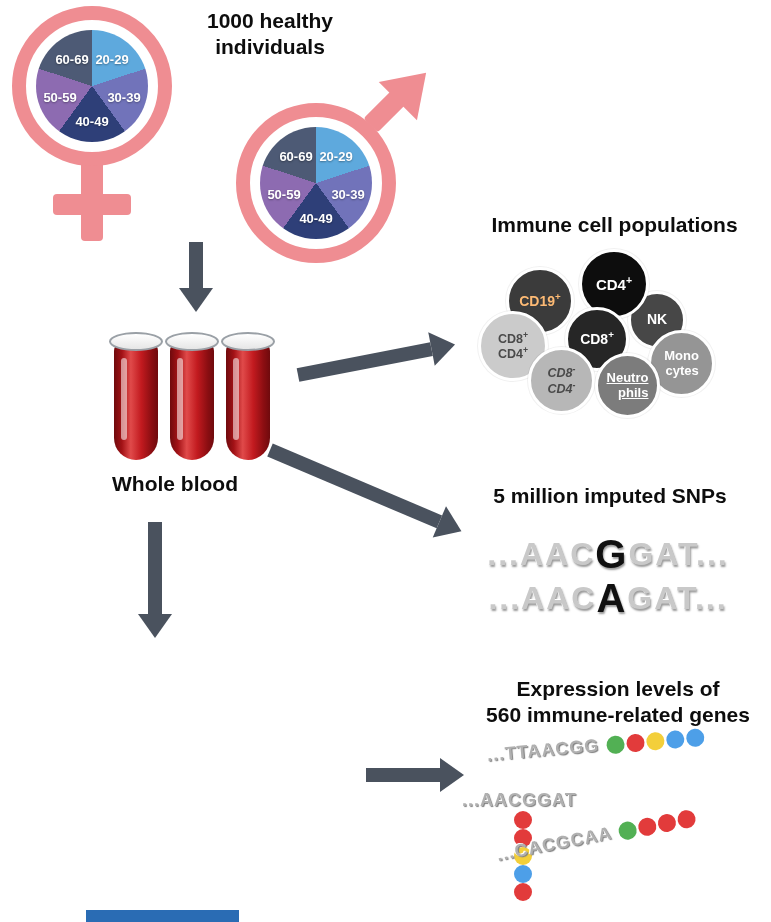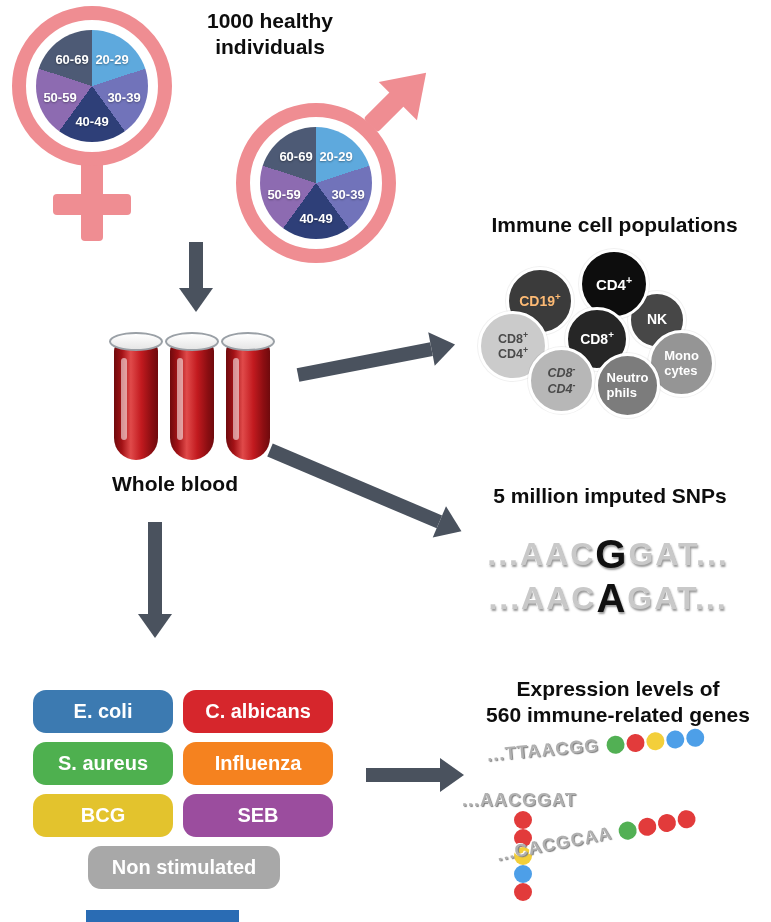--- a/index.html
+++ b/index.html
@@ -59,21 +59,21 @@
     content:'';position:absolute;top:-10px;left:-5px;width:54px;height:19px;box-sizing:border-box;
     background:linear-gradient(#ffffff,#e6e6e6);border:2px solid #9aa0a6;border-radius:50%;
   }
   .tube::after{content:'';position:absolute;top:16px;left:7px;width:6px;height:82px;background:rgba(255,255,255,.55);border-radius:3px;}
   .t1{left:2px;}.t2{left:58px;}.t3{left:114px;}
 
   
   .cells{position:absolute;left:470px;top:240px;width:300px;height:195px;}
   .cell{
     position:absolute;border-radius:50%;border:3px solid #ffffff;box-sizing:border-box;
-    display:flex;align-items:center;justify-content:center;text-align:left;
+    display:flex;align-items:center;justify-content:center;text-align:right;
     font-weight:bold;color:#fff;box-shadow:0 0 0 1px rgba(0,0,0,0.06);
   }
   .cell .cl{line-height:1.12;}
   .cell sup{font-size:70%;}
   .c0{left:36px;top:27px;width:68px;height:68px;font-size:14px;}
   .c1{left:109px;top:9px;width:70px;height:70px;font-size:15px;}
   .c2{left:158px;top:51px;width:58px;height:58px;font-size:14px;}
   .c3{left:95px;top:67px;width:64px;height:64px;font-size:14px;}
   .c4{left:8px;top:71px;width:70px;height:70px;font-size:12.5px;}
   .c5{left:178px;top:90px;width:67px;height:67px;font-size:13px;}
@@ -210,59 +210,36 @@
         <div>Mono</div>
         <div>cytes</div>
       </div>
     </div>
     <div class="cell c6" style="background-color: rgb(183, 183, 183); font-style: italic;">
       <div class="cl" style="color: rgb(74, 74, 74);">
         <div><span>CD8</span><sup>-</sup></div>
         <div><span>CD4</span><sup>-</sup></div>
       </div>
     </div>
-    <div class="cell c7" style="background-color: rgb(124, 124, 124);">
+    <div class="cell c7" style="background-color: rgb(124, 124, 124); text-decoration: underline;">
       <div class="cl" style="color: rgb(255, 255, 255);">
         <div>Neutro</div>
         <div>phils</div>
       </div>
     </div>
   </div>
 
   <div class="big-title snps-title">5 million imputed SNPs</div>
   <div class="snp-seq snp2">
     <span>...AAC</span><span class="gvar">A</span><span>GAT...</span>
   </div>
   <div class="snp-seq snp1">
     <span>...AAC</span><span class="gvar">G</span><span>GAT...</span>
   </div>
 
-  <div class="stims">
-    <div class="stim s0" style="background-color: rgb(60, 122, 177);">
-        <span>E. coli</span>
-      </div>
-    <div class="stim s1" style="background-color: rgb(214, 38, 44);">
-        <span>C. albicans</span>
-      </div>
-    <div class="stim s2" style="background-color: rgb(78, 176, 79);">
-        <span>S. aureus</span>
-      </div>
-    <div class="stim s3" style="background-color: rgb(245, 130, 31);">
-        <span>Influenza</span>
-      </div>
-    <div class="stim s4" style="background-color: rgb(227, 195, 45);">
-        <span>BCG</span>
-      </div>
-    <div class="stim s5" style="background-color: rgb(155, 77, 158);">
-        <span>SEB</span>
-      </div>
-    <div class="stim s6" style="background-color: rgb(168, 168, 168);">
-        <span>Non stimulated</span>
-      </div>
-  </div>
 
   <div class="big-title expr-title">Expression levels of
 560 immune-related genes</div>
 
   <div class="gene-row r0">
     <span class="gene-seq">...TTAACGG</span>
     <span class="dot" style="background-color: rgb(82, 176, 84);"></span>
     <span class="dot" style="background-color: rgb(226, 59, 59);"></span>
     <span class="dot" style="background-color: rgb(243, 207, 58);"></span>
     <span class="dot" style="background-color: rgb(77, 159, 232);"></span>

